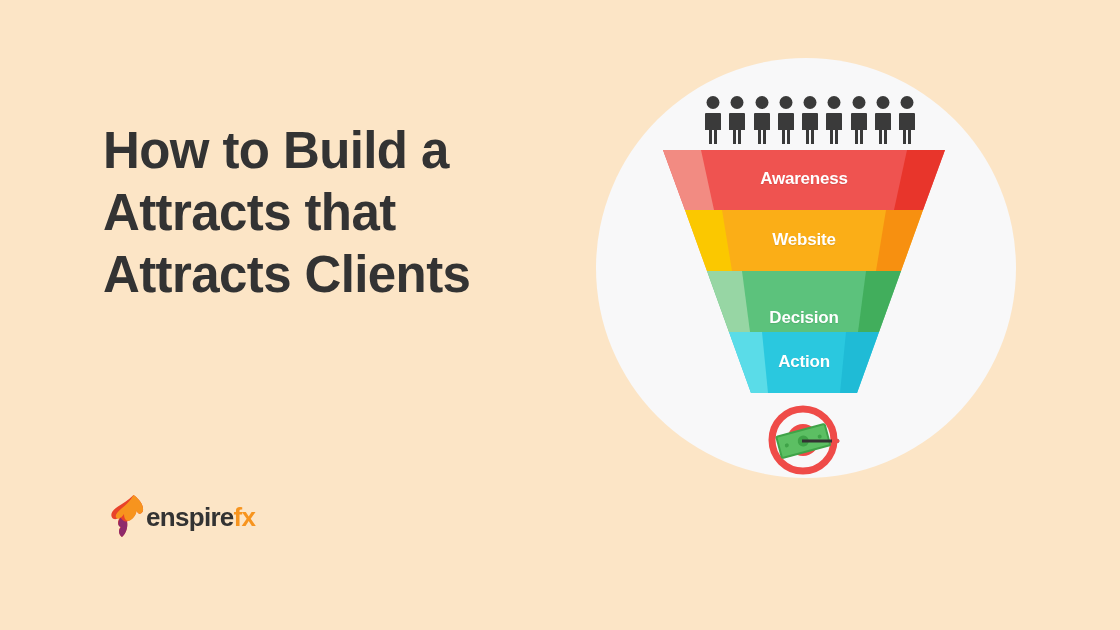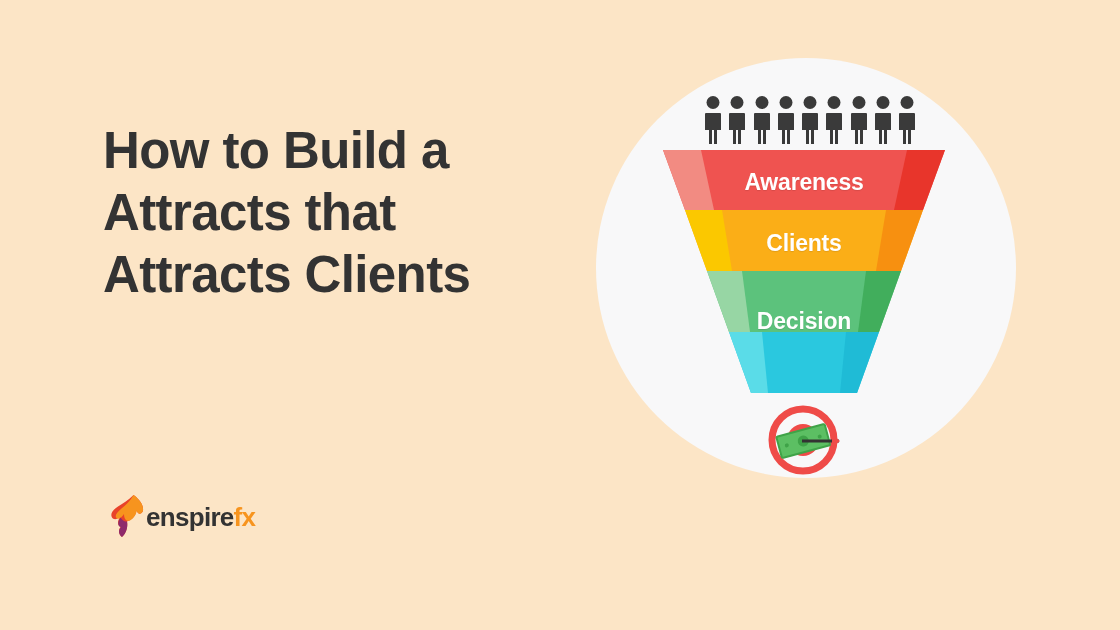--- a/index.html
+++ b/index.html
@@ -71,21 +71,21 @@
 
   
   #target { position:absolute; left:170px; top:345px; width:80px; height:75px; }
 
   .band-label {
     position:absolute;
     width:100%;
     text-align:center;
     color:#ffffff;
     font-weight:700;
-    font-size:23px;
+    font-size:17px;
     letter-spacing:-0.2px;
     text-shadow:0 1px 1px rgba(0,0,0,0.10);
     pointer-events:none;
   }
 </style>
 </head>
 <body style="background: rgb(252, 229, 198);">
 
 <div id="canvas" style="background: rgb(252, 229, 198);">
 
@@ -168,22 +168,23 @@
           <polygon points="212,121 247,121 225,182 204,182" fill="#41AE5C"></polygon>
         </g>
 
         <g>
           <polygon points="75,182 225,182 203,243 97,243" fill="#2AC8DF"></polygon>
           <polygon points="75,182 108,182 114,243 97,243" fill="#5ADCE8"></polygon>
           <polygon points="192,182 225,182 203,243 186,243" fill="#1FBBD6"></polygon>
         </g>
       </svg>
       <div class="band-label" style="top:19px;">Awareness</div>
-      <div class="band-label" style="top:80px;">Clients</div>
+      <div class="band-label" style="top:80px;">Website</div>
       <div class="band-label" style="top:158px;">Decision</div>
+      <div class="band-label" style="top:202px;">Action</div>
     </div>
 
     <div id="target">
       <svg width="80" height="75" viewBox="0 0 80 75">
         <circle cx="37" cy="37" r="31" fill="none" stroke="#EF4B48" stroke-width="7"></circle>
         <circle cx="37" cy="37" r="16" fill="#EF4B48"></circle>
         <g transform="rotate(-15 37 37)">
           <rect x="12" y="27" width="50" height="22" rx="1.5" fill="#5CBF63" stroke="#3FA348" stroke-width="2"></rect>
           <circle cx="37" cy="38" r="5.5" fill="#3FA348"></circle>
           <circle cx="20" cy="38" r="2" fill="#3FA348"></circle>

